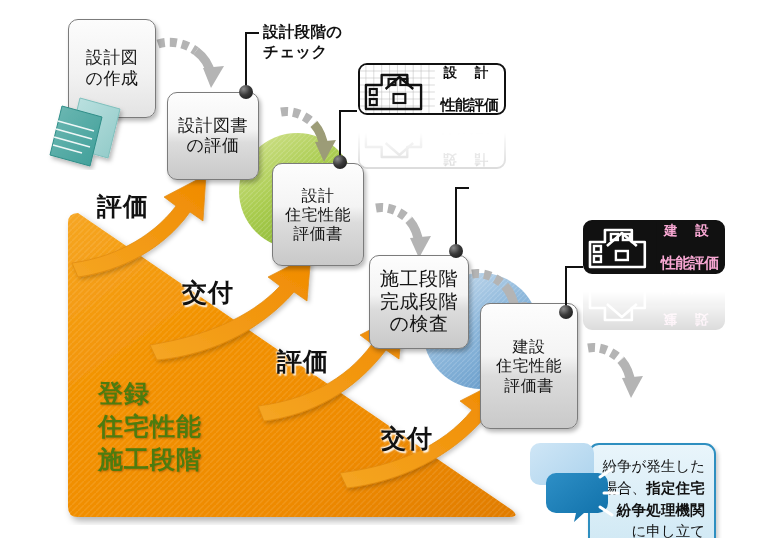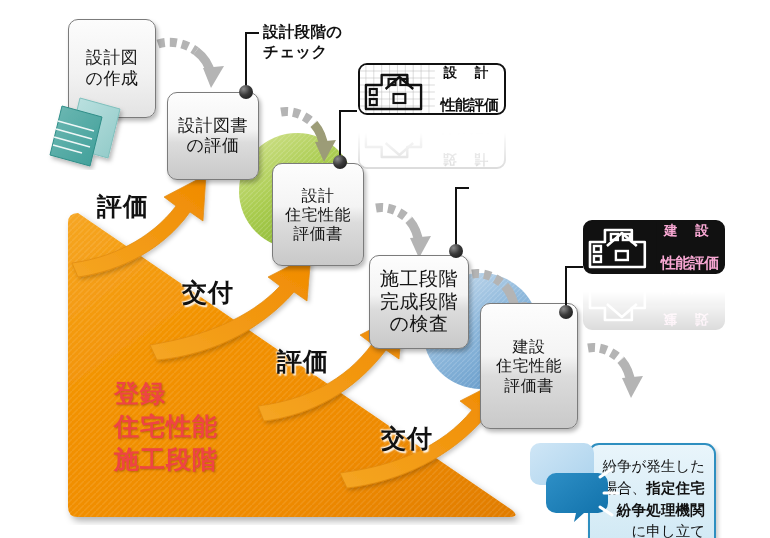--- a/index.html
+++ b/index.html
@@ -43,25 +43,24 @@
 
   .callout{
     font-size:15.5px;font-weight:bold;color:#111;
     line-height:1.28;letter-spacing:.3px;white-space:nowrap;
     z-index:60;
   }
 
   
   .tri-wrap{z-index:20;}
   .tri-label{
-    z-index:30;color:#ef4444;font-weight:bold;font-size:25px;
+    z-index:30;color:#4d7c0f;font-weight:bold;font-size:25px;
     line-height:1.32;letter-spacing:1px;
     text-shadow:1px 1px 2px rgba(120,60,0,.45);
     white-space:nowrap;
-    margin-left:16px;
   }
 
   
   .oflag{
     z-index:45;font-weight:bold;font-size:25px;color:#111;
     letter-spacing:1px;white-space:nowrap;
     text-shadow:1.5px 1.5px 1.5px rgba(255,255,255,.95),
                 -1px -1px 1.5px rgba(255,255,255,.95);
   }
 

